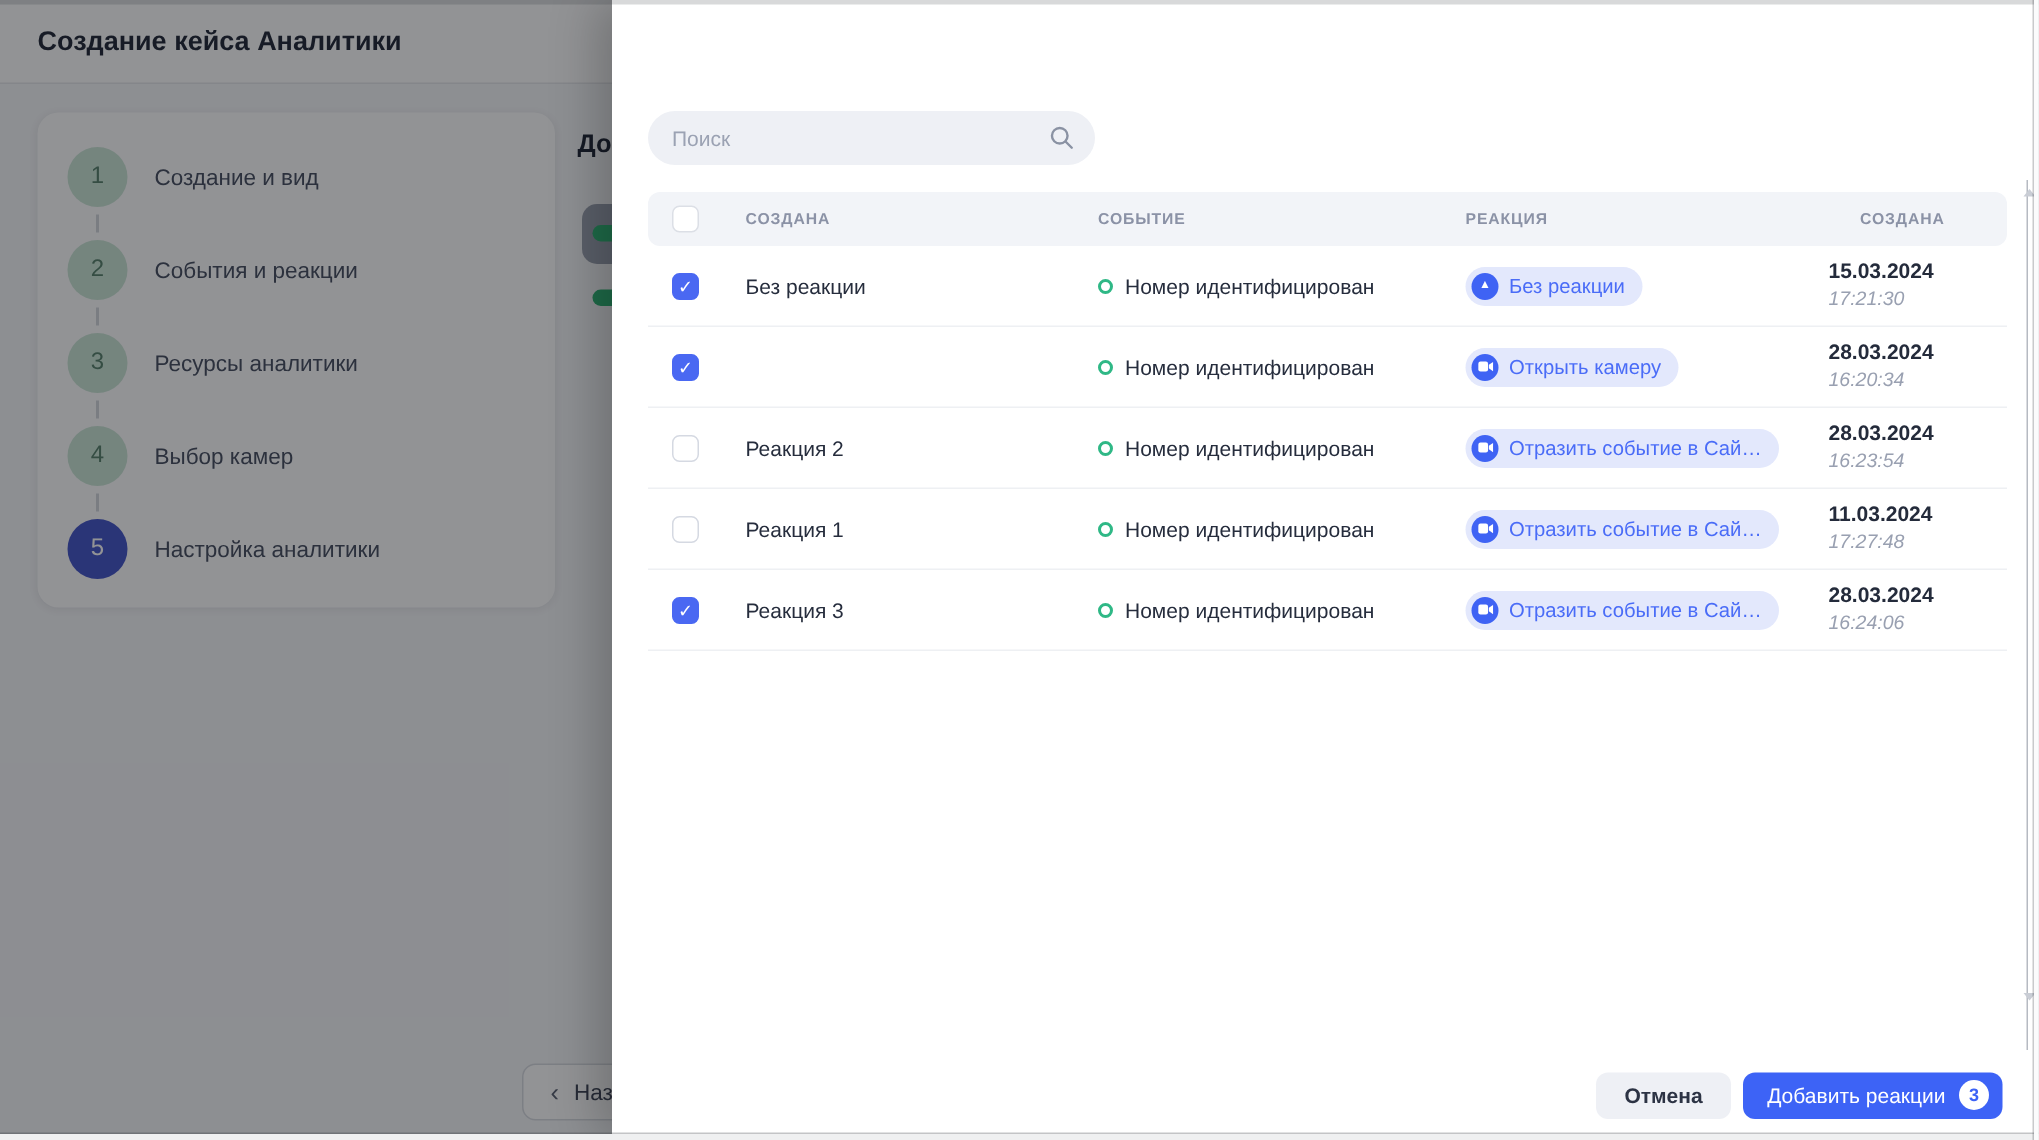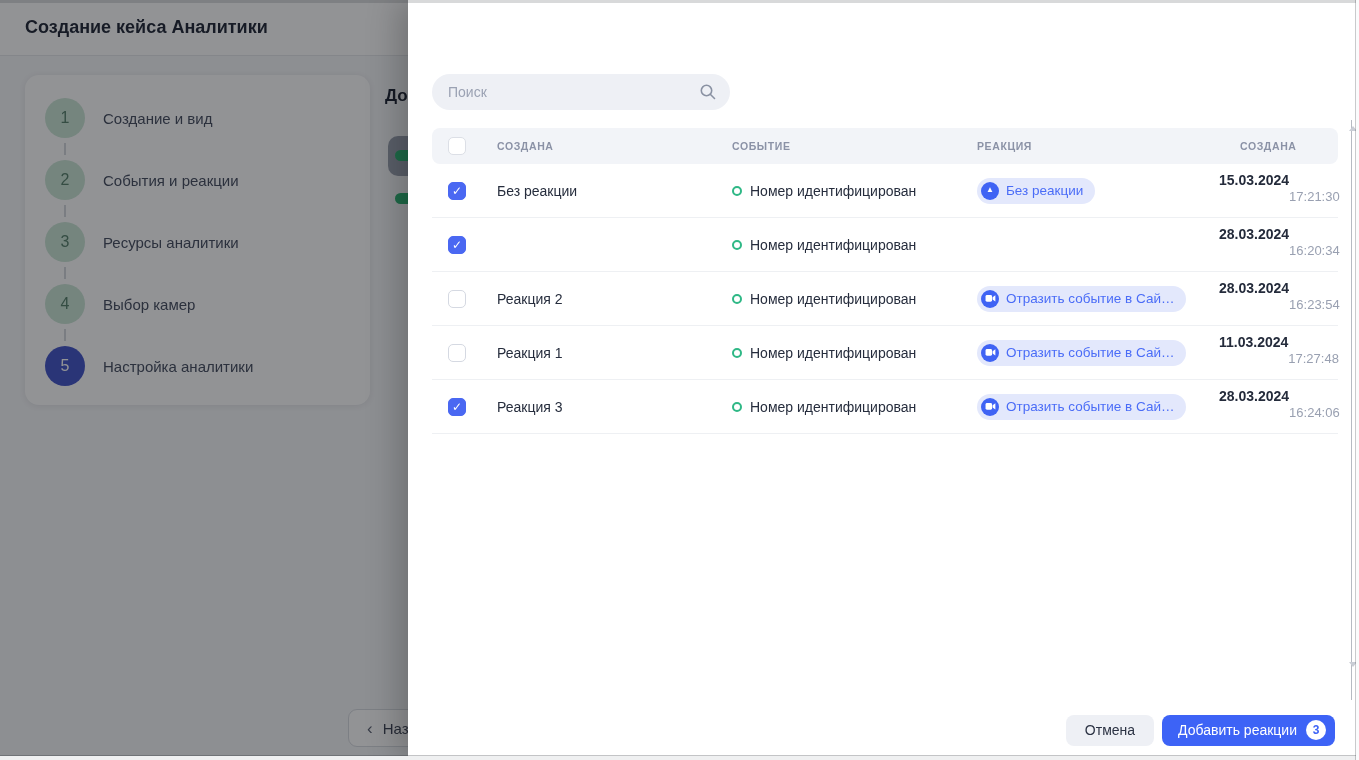--- a/index.html
+++ b/index.html
@@ -50,32 +50,32 @@
   .cell-name { position:absolute; left:65px; top:0; height:100%; display:flex; align-items:center; font-size:14px; color:#262d3d; max-width:225px; white-space:nowrap; overflow:hidden; }
   .cell-event { position:absolute; left:300px; top:0; height:100%; display:flex; align-items:center; gap:8px; font-size:14px; color:#262d3d; }
   .event-ring { width:10px; height:10px; border-radius:50%; border:2px solid #2fb886; background:#fff; flex:0 0 auto; }
   .cell-reaction { position:absolute; left:545px; top:0; height:100%; display:flex; align-items:center; }
   .badge { display:inline-flex; align-items:center; gap:7px; height:26px; padding:0 12px 0 4px; border-radius:14px; background:#e3e8fc; color:#4a6cf7; font-size:13.5px; white-space:nowrap; }
   .badge-ic { width:18px; height:18px; border-radius:50%; background:#3f63f4; display:flex; align-items:center; justify-content:center; flex:0 0 auto; }
   .badge-ic .tri { display:none; color:#fff; font-size:8px; line-height:1; margin-top:-1px; }
   .badge-ic .cam { display:none; }
   .badge-ic.ic-warning-triangle .tri { display:block; }
   .badge-ic.ic-camera .cam { display:block; }
-  .cell-created { position:absolute; left:787px; top:8px; display:flex; }
+  .cell-created { position:absolute; left:787px; top:8px; display:flex; flex-direction:column; }
   .cell-date { font-size:14px; font-weight:bold; color:#242b3b; }
-  .cell-time { font-size:13px; color:#99a0b1; margin-top:17px; }
+  .cell-time { font-size:13px; color:#99a0b1; margin-top:3px;font-style:italic; }
 
   .sb-line { position:absolute; right:7px; top:120px; width:1px; height:580px; background:#b6bac2; }
   .sb-arrow { position:absolute; right:2px; width:0; height:0; border-left:4px solid transparent; border-right:4px solid transparent; }
   .sb-up { top:126px; border-bottom:5px solid #c9cdd5; }
   .sb-down { top:662px; border-top:5px solid #c9cdd5; }
 
   .modal-footer { position:absolute; left:0; top:700px; width:100%; height:60px; display:flex; justify-content:flex-end; align-items:center; gap:8px; padding-right:24px; }
   .btn { height:31px; border:none; border-radius:8px; font-size:14px; font-family:inherit; cursor:pointer; display:flex; align-items:center; }
-  .btn-cancel { background:#eef0f5; color:#2c3344; padding:0 19px; }
+  .btn-cancel { background:#eef0f5; color:#2c3344; padding:0 19px;font-weight:bold; }
   .btn-primary { background:#3d63f6; color:#fff; padding:0 9px 0 16px; gap:9px; }
   .count-badge { width:20px; height:20px; border-radius:50%; background:#fff; color:#3d63f6; font-size:12px; font-weight:bold; display:flex; align-items:center; justify-content:center; }
 
   
   .edge-top { position:absolute; left:0; top:0; width:100%; height:3px; background:rgba(40,44,52,0.18); z-index:50; }
   .edge-bottom-line { position:absolute; left:0; top:755px; width:100%; height:1px; background:rgba(40,44,52,0.28); z-index:50; }
   .edge-bottom-strip { position:absolute; left:0; top:756px; width:100%; height:4px; background:#eff0f1; z-index:50; }
   .edge-right-line { position:absolute; left:1355px; top:0; width:1px; height:100%; background:rgba(40,44,52,0.25); z-index:50; }
   .edge-right-strip { position:absolute; left:1356px; top:0; width:3px; height:100%; background:#fbfbfc; z-index:50; }
 </style>
@@ -180,20 +180,32 @@
     </span>
   </div>
           <div class="row">
     <span class="checkbox checked">
       <span class="check-glyph">✓</span>
     </span>
     <span class="cell-event">
       <span class="event-ring"></span>
       <span>Номер идентифицирован</span>
     </span>
+    <span class="cell-reaction">
+      <span class="badge">
+        <span class="badge-ic ic-camera">
+
+          <svg class="cam" width="11" height="9" viewBox="0 0 12 10">
+            <rect x="0.5" y="1.2" width="7.2" height="7.4" rx="1.6" fill="#ffffff"></rect>
+            <polygon points="8.3,3.6 11.4,1.4 11.4,8.4 8.3,6.2" fill="#ffffff"></polygon>
+          </svg>
+        </span>
+        <span>Открыть камеру</span>
+      </span>
+    </span>
     <span class="cell-created">
       <span class="cell-date">28.03.2024</span>
       <span class="cell-time">16:20:34</span>
     </span>
   </div>
           <div class="row">
     <span class="checkbox">
       
     </span>
     <span class="cell-name">Реакция 2</span>

